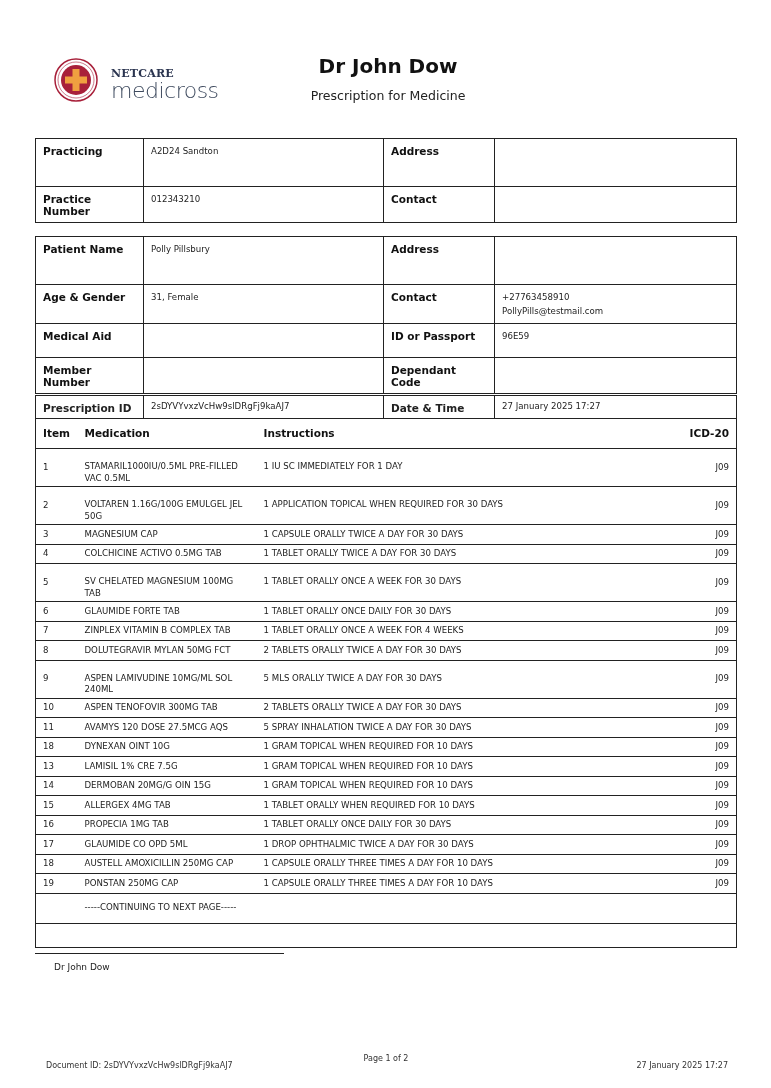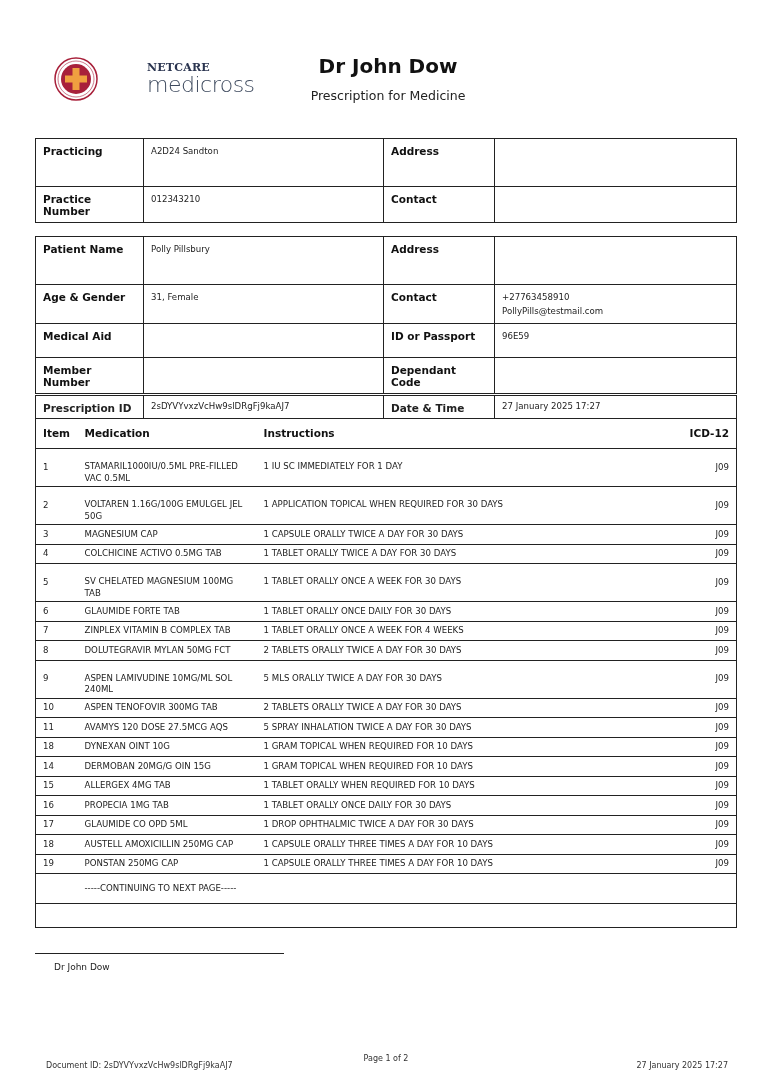--- a/index.html
+++ b/index.html
@@ -1,19 +1,19 @@
 <!DOCTYPE html>
 <html><head>
 <meta charset="utf-8">
 <style>
   * { box-sizing: border-box; margin: 0; padding: 0; }
   html, body { width: 771px; height: 1088px; background: #ffffff; overflow: hidden; }
   body { position: relative; font-family: "DejaVu Sans", sans-serif; color: #111; }
 
-  .logo { position: absolute; left: 54px; top: 56px; width: 170px; height: 46px; display: flex; align-items: center; gap: 36px; }
+  .logo { position: absolute; left: 54px; top: 56px; width: 170px; height: 46px; display: flex; align-items: flex-end; }
   .logo-badge { width: 44px; height: 44px; flex: 0 0 44px; }
   .logo-text { margin-left: 13px; display: flex; flex-direction: column; line-height: 1; }
   .logo-netcare { font-family: "DejaVu Serif", serif; font-weight: bold; font-size: 11px; color: #2b3550; letter-spacing: 0.2px; }
   .logo-medicross { font-family: "DejaVu Sans", sans-serif; font-weight: 300; font-size: 22px; color: #3e4a5e; letter-spacing: -0.5px; margin-top: 1px; }
 
   .doc-title { position: absolute; left: 288px; top: 54px; width: 200px; text-align: center; font-size: 20px; font-weight: bold; color: #111; }
   .doc-subtitle { position: absolute; left: 258px; top: 88px; width: 260px; text-align: center; font-size: 12.5px; color: #222; }
 
   table.grid { position: absolute; left: 35px; width: 701px; border-collapse: collapse; table-layout: fixed; }
   table.grid td { border: 1px solid #222; vertical-align: top; padding: 5px 7px; }
@@ -140,21 +140,21 @@
       <tr class="rx-idrow">
     <td colspan="2" class="lbl">Prescription ID</td>
     <td colspan="2">2sDYVYvxzVcHw9slDRgFj9kaAJ7</td>
     <td class="lbl">Date &amp; Time</td>
     <td colspan="2">27 January 2025 17:27</td>
   </tr>
   <tr class="rx-head">
     <td>Item</td>
     <td colspan="2">Medication</td>
     <td colspan="3">Instructions</td>
-    <td class="icd">ICD-12</td>
+    <td class="icd">ICD-20</td>
   </tr>
   </tbody>
     <tbody id="rx-body">
       <tr class="row-d">
         <td>1</td>
         <td colspan="2" class="vtop">STAMARIL1000IU/0.5ML PRE-FILLED VAC 0.5ML</td>
         <td colspan="3" class="vtop">1 IU SC IMMEDIATELY FOR 1 DAY</td>
         <td class="icd">J09</td>
       </tr>
       <tr class="row-d">
@@ -217,20 +217,26 @@
         <td colspan="3" class="">5 SPRAY INHALATION TWICE A DAY FOR 30 DAYS</td>
         <td class="icd">J09</td>
       </tr>
       <tr class="row-s">
         <td>18</td>
         <td colspan="2" class="">DYNEXAN OINT 10G</td>
         <td colspan="3" class="">1 GRAM TOPICAL WHEN REQUIRED FOR 10 DAYS</td>
         <td class="icd">J09</td>
       </tr>
       <tr class="row-s">
+        <td>13</td>
+        <td colspan="2" class="">LAMISIL 1% CRE 7.5G</td>
+        <td colspan="3" class="">1 GRAM TOPICAL WHEN REQUIRED FOR 10 DAYS</td>
+        <td class="icd">J09</td>
+      </tr>
+      <tr class="row-s">
         <td>14</td>
         <td colspan="2" class="">DERMOBAN 20MG/G OIN 15G</td>
         <td colspan="3" class="">1 GRAM TOPICAL WHEN REQUIRED FOR 10 DAYS</td>
         <td class="icd">J09</td>
       </tr>
       <tr class="row-s">
         <td>15</td>
         <td colspan="2" class="">ALLERGEX 4MG TAB</td>
         <td colspan="3" class="">1 TABLET ORALLY WHEN REQUIRED FOR 10 DAYS</td>
         <td class="icd">J09</td>

